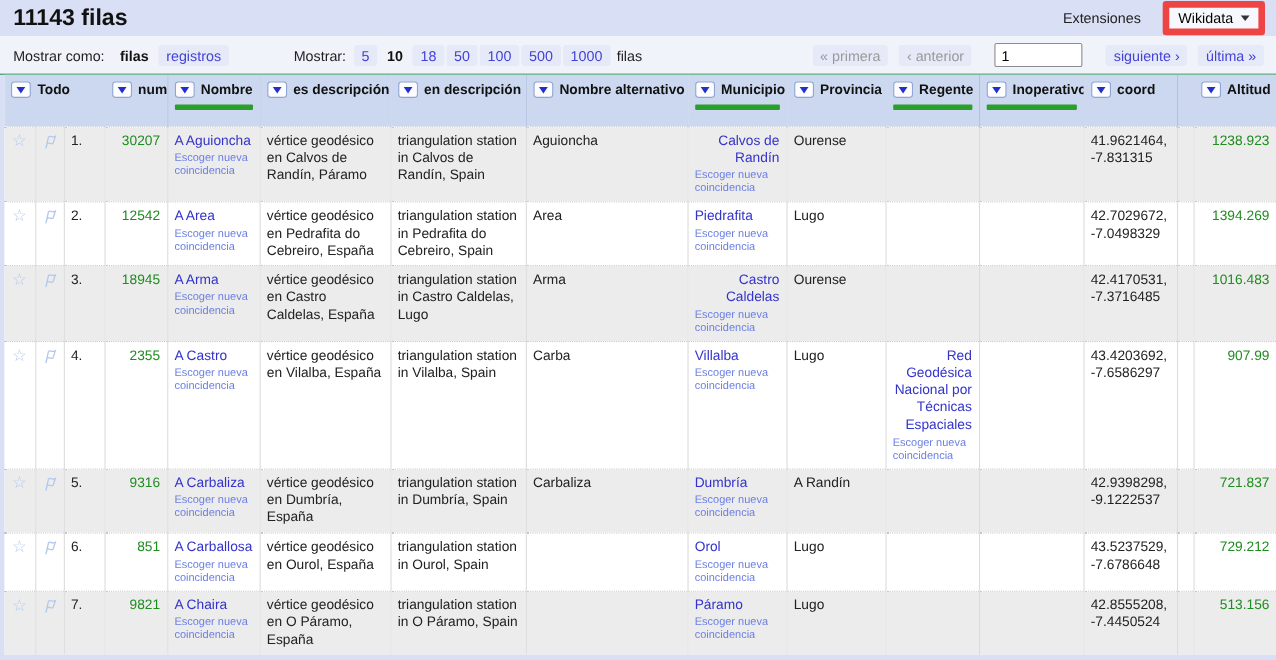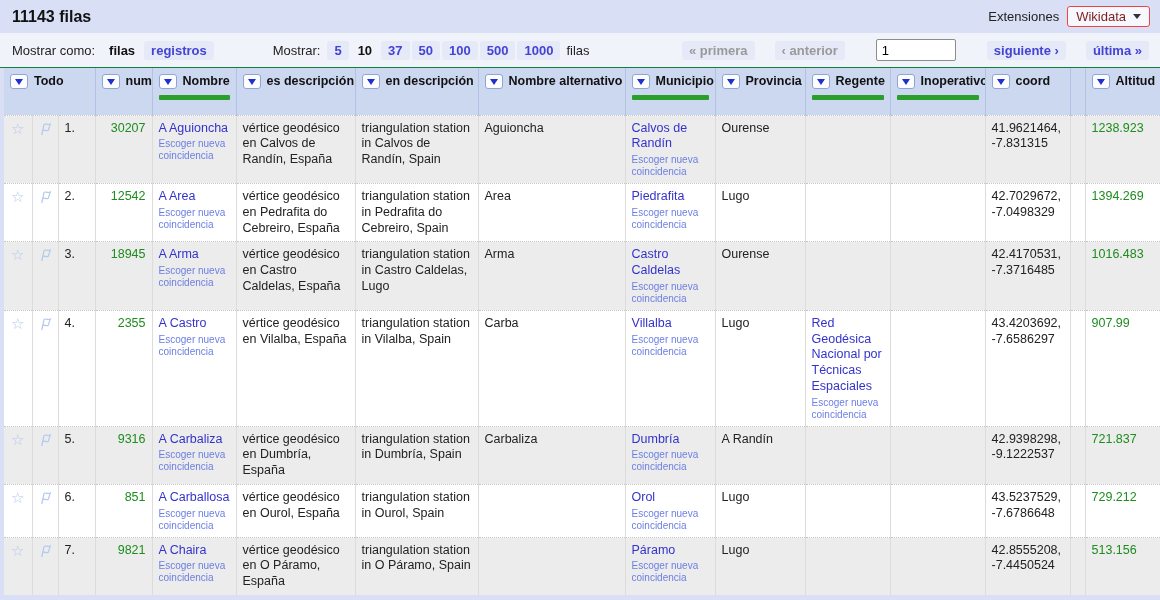--- a/index.html
+++ b/index.html
@@ -7,43 +7,43 @@
   body {
     width:1160px; height:600px; overflow:hidden;
     font-family:"Liberation Sans", sans-serif;
     background:#fff; color:#222;
   }
   
   .titlebar {
     height:33px; background:#d9dff4; display:flex; align-items:center;
     padding:0 10px 0 12px;
   }
-  .title { font-size:16px; font-weight:bold; color:#111; }
-  .titlebar-right { margin-left:auto; display:flex; align-items:center; gap:8px; font-size:13px; }
+  .title { font-size:21px; font-weight:bold; color:#111; }
+  .titlebar-right { margin-left:auto; display:flex; align-items:center; gap:20px; font-size:13px; }
   .ext-select {
     font-family:"Liberation Sans", sans-serif;
-    background:#f7f8fd; border:1px solid #ef4444; border-radius:3px;
+    background:#f7f8fd; border:6px solid #ef4444; border-radius:3px;
     font-size:13px; padding:2px 8px; display:inline-flex; align-items:center; gap:7px;
-    color:#7f1d1d; cursor:pointer;
+    color:#000000; cursor:pointer;
   }
   .caret-down { width:0; height:0; border-left:4px solid transparent; border-right:4px solid transparent; border-top:5px solid #333; display:inline-block; }
   
   .toolbar {
     height:35px; background:#f1f3fa; display:flex; align-items:center;
     padding:0 10px 0 12px; font-size:13px; border-bottom:1px solid #15803d;
   }
   .tb-label { color:#222; margin-right:6px; }
   .pill {
     display:inline-block; padding:2px 7px; margin:0 1px; border-radius:3px;
-    background:#e6e9f7; color:#4343d6; text-decoration:none; cursor:pointer;font-weight:bold;
+    background:#e6e9f7; color:#4343d6; text-decoration:none; cursor:pointer;
   }
   .pill.selected { background:transparent; color:#111; font-weight:bold; cursor:default; }
   .pill.disabled { color:#9a9a9a; cursor:default; }
   .group-sizes { margin-left:58px; display:flex; align-items:center; }
-  .group-paging { margin-left:auto; display:flex; align-items:center; gap:18px; }
+  .group-paging { margin-left:auto; display:flex; align-items:center; gap:8px; }
   .page-input {
     width:80px; height:22px; border:1px solid #8d8d8d; border-radius:2px;
     font-family:"Liberation Sans", sans-serif; font-size:13px; padding:1px 5px; margin:0 12px;
   }
   
   .table-area { background:#d9dff4; height:532px; padding-left:4px; }
   table { border-collapse:collapse; table-layout:fixed; width:1156px; background:#fff; }
   th, td { vertical-align:top; padding:5px 6px; font-size:12.5px; line-height:1.26; overflow:hidden; }
   thead th {
     background:#ccd8ef; text-align:left; font-weight:bold; color:#111;
@@ -56,24 +56,24 @@
     border:1px solid #8fa5d3; border-radius:3px; display:inline-flex;
     align-items:center; justify-content:center; padding:0; cursor:pointer;
   }
   .colmenu .tri { width:0; height:0; border-left:4px solid transparent; border-right:4px solid transparent; border-top:6px solid #2030cc; }
   .recon-bar { height:5px; background:#2b9f2b; margin-top:5px; border-radius:1px; }
   tbody td { border-left:1px solid #dcdcdc; border-top:1px dotted #c6c6c6; }
   tbody td:first-child { border-left:none; }
   tr.zebra td { background:#ececec; }
   .cell-idx { color:#222; }
   .cell-num { text-align:right; color:#1e8c1e; }
-  .cell-alt { text-align:left; color:#1e8c1e; }
+  .cell-alt { text-align:right; color:#1e8c1e; }
   .cell-star { text-align:center; color:#b5c9ee; font-size:15px; padding-top:4px; cursor:pointer; }
   .cell-flag { text-align:center; padding-top:6px; cursor:pointer; }
-  a.cell-link { color:#3333cc; text-decoration:none; cursor:pointer; display:inline-block; }
+  a.cell-link { color:#3333cc; text-decoration:none; cursor:pointer; display:inline-block;text-align:right; }
   a.escoger { display:block; font-size:10px; line-height:1.2; color:#6b7fe3; text-decoration:none; margin-top:2px; cursor:pointer; }
   .r1 { height:62px; } .r2 { height:49px; } .r3 { height:62px; } .r4 { height:105px; }
   .r5 { height:52px; } .r6 { height:45px; } .r7 { height:49px; }
 </style>
 </head>
 <body>
 
 <div class="titlebar">
   <div class="title">11143 filas</div>
   <div class="titlebar-right">
@@ -87,21 +87,21 @@
 
 <div class="toolbar">
   <span class="tb-label">Mostrar como:</span>
   <span class="pill selected">filas</span>
   <span class="pill">registros</span>
 
   <span class="group-sizes">
     <span class="tb-label">Mostrar:</span>
     <span class="pill">5</span>
     <span class="pill selected">10</span>
-    <span class="pill">37</span>
+    <span class="pill">18</span>
     <span class="pill">50</span>
     <span class="pill">100</span>
     <span class="pill">500</span>
     <span class="pill">1000</span>
     <span class="tb-label" style="margin-left:5px;">filas</span>
   </span>
 
   <span class="group-paging">
     <span class="pill disabled">« primera</span>
     <span class="pill disabled">‹ anterior</span>
@@ -241,21 +241,21 @@
       <td class="cell-star"><span>☆</span></td>
       <td class="cell-flag"><svg width="15" height="14" viewBox="0 0 14 14">
               <path d="M2.2 13 L4.6 2.4 C6 0.9 7.6 3.6 10.8 2 L8.8 8.2 C6.8 9.8 5.4 7 3.4 8.4 Z" fill="none" stroke="#b5c9ee" stroke-width="1.2"></path>
             </svg></td>
       <td class="cell-idx">1.</td>
       <td class="cell-num">30207</td>
       <td>
         <a class="cell-link">A Aguioncha</a>
         <a class="escoger">Escoger nueva coincidencia</a>
       </td>
-      <td>vértice geodésico en Calvos de Randín, España</td>
+      <td>vértice geodésico en Calvos de Randín, Páramo</td>
       <td>triangulation station in Calvos de Randín, Spain</td>
       <td>Aguioncha</td>
       <td>
         <a class="cell-link">Calvos de Randín</a>
         <a class="escoger">Escoger nueva coincidencia</a>
       </td>
       <td>Ourense</td>
       <td></td>
       <td></td>
       <td>41.9621464, -7.831315</td>

